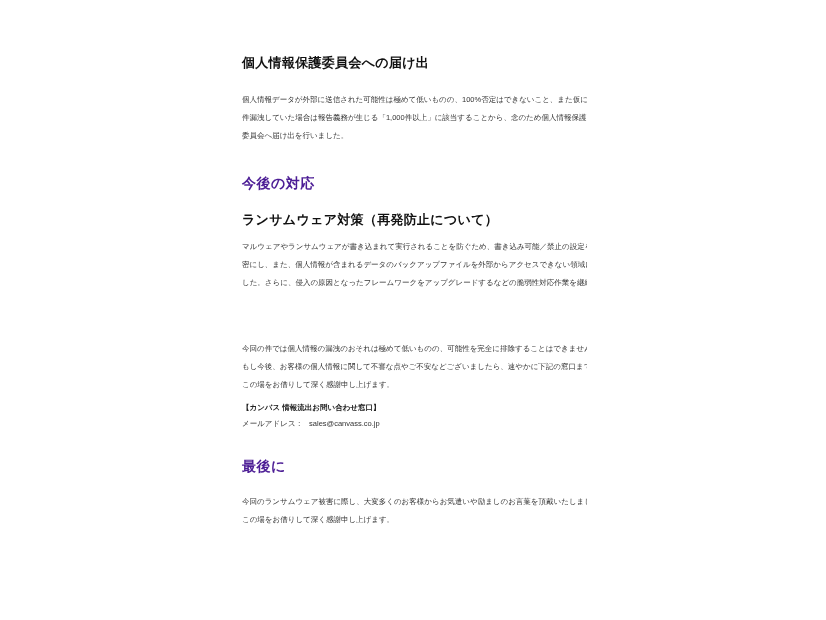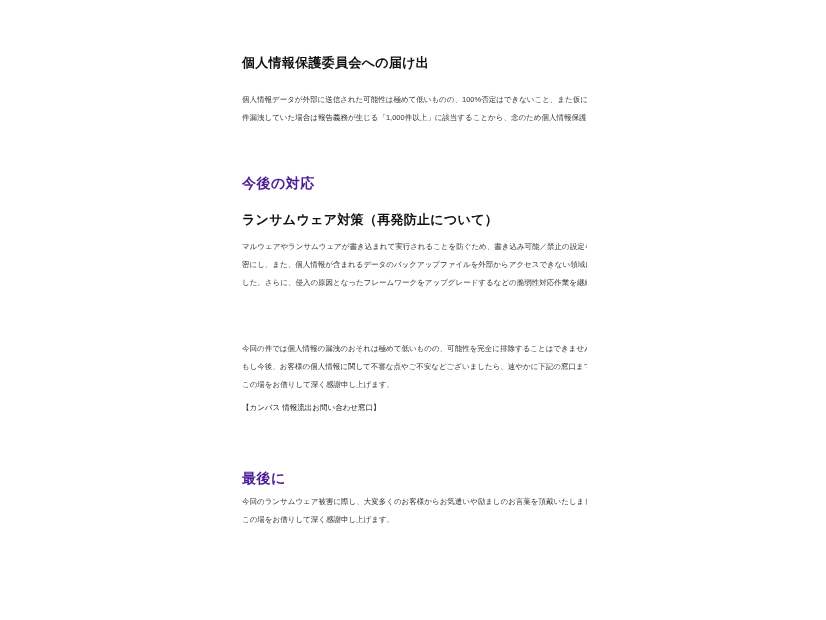--- a/index.html
+++ b/index.html
@@ -42,37 +42,38 @@
     font-size: 7.5px;
     line-height: 18px;
     color: #333333;
   }
   .para .line {
     height: 18px;
     white-space: nowrap;
     overflow: hidden;
   }
   .contact-title {
-    font-weight: normal;
+    font-weight: bold;
     color: #222222;
   }
   .email-value {
     margin-left: 6px;
   }
 </style>
 </head>
 <body>
 
 <div class="page">
 
   <h3 class="h3" style="top:55px;">個人情報保護委員会への届け出</h3>
 
   <div class="para" style="top:91px;">
     <div class="line">個人情報データが外部に送信された可能性は極めて低いものの、100%否定はできないこと、また仮に全</div>
     <div class="line">件漏洩していた場合は報告義務が生じる「1,000件以上」に該当することから、念のため個人情報保護</div>
+    <div class="line">委員会へ届け出を行いました。</div>
   </div>
 
   <h2 class="h2" style="top:173px;">今後の対応</h2>
 
   <h3 class="h3" style="top:212px;">ランサムウェア対策（再発防止について）</h3>
 
   <div class="para" style="top:238px;">
     <div class="line">マルウェアやランサムウェアが書き込まれて実行されることを防ぐため、書き込み可能／禁止の設定をより厳</div>
     <div class="line">密にし、また、個人情報が含まれるデータのバックアップファイルを外部からアクセスできない領域に分離しま</div>
     <div class="line">した。さらに、侵入の原因となったフレームワークをアップグレードするなどの脆弱性対応作業を継続中です。</div>
@@ -82,21 +83,26 @@
   <div class="para" style="top:340px;">
     <div class="line">今回の件では個人情報の漏洩のおそれは極めて低いものの、可能性を完全に排除することはできません。</div>
     <div class="line">もし今後、お客様の個人情報に関して不審な点やご不安などございましたら、速やかに下記の窓口までご</div>
     <div class="line">この場をお借りして深く感謝申し上げます。</div>
   </div>
 
   <div class="para" style="top:399px;">
     <div class="line contact-title">【カンバス 情報流出お問い合わせ窓口】</div>
   </div>
 
+  <div class="para" style="top:415px;">
+    <div class="line">
+      <span>メールアドレス：</span><span class="email-value">sales@canvass.co.jp</span>
+    </div>
+  </div>
 
-  <h2 class="h2" style="top:468px;">最後に</h2>
+  <h2 class="h2" style="top:456px;">最後に</h2>
 
   <div class="para" style="top:493px;">
     <div class="line">今回のランサムウェア被害に際し、大変多くのお客様からお気遣いや励ましのお言葉を頂戴いたしました。</div>
     <div class="line">この場をお借りして深く感謝申し上げます。</div>
   </div>
 
 </div>
 
 </body></html>

